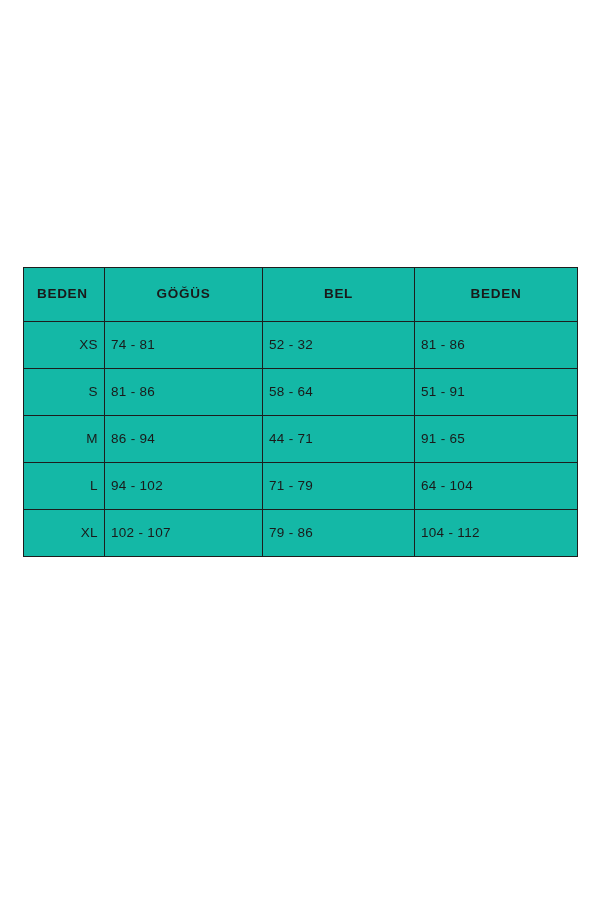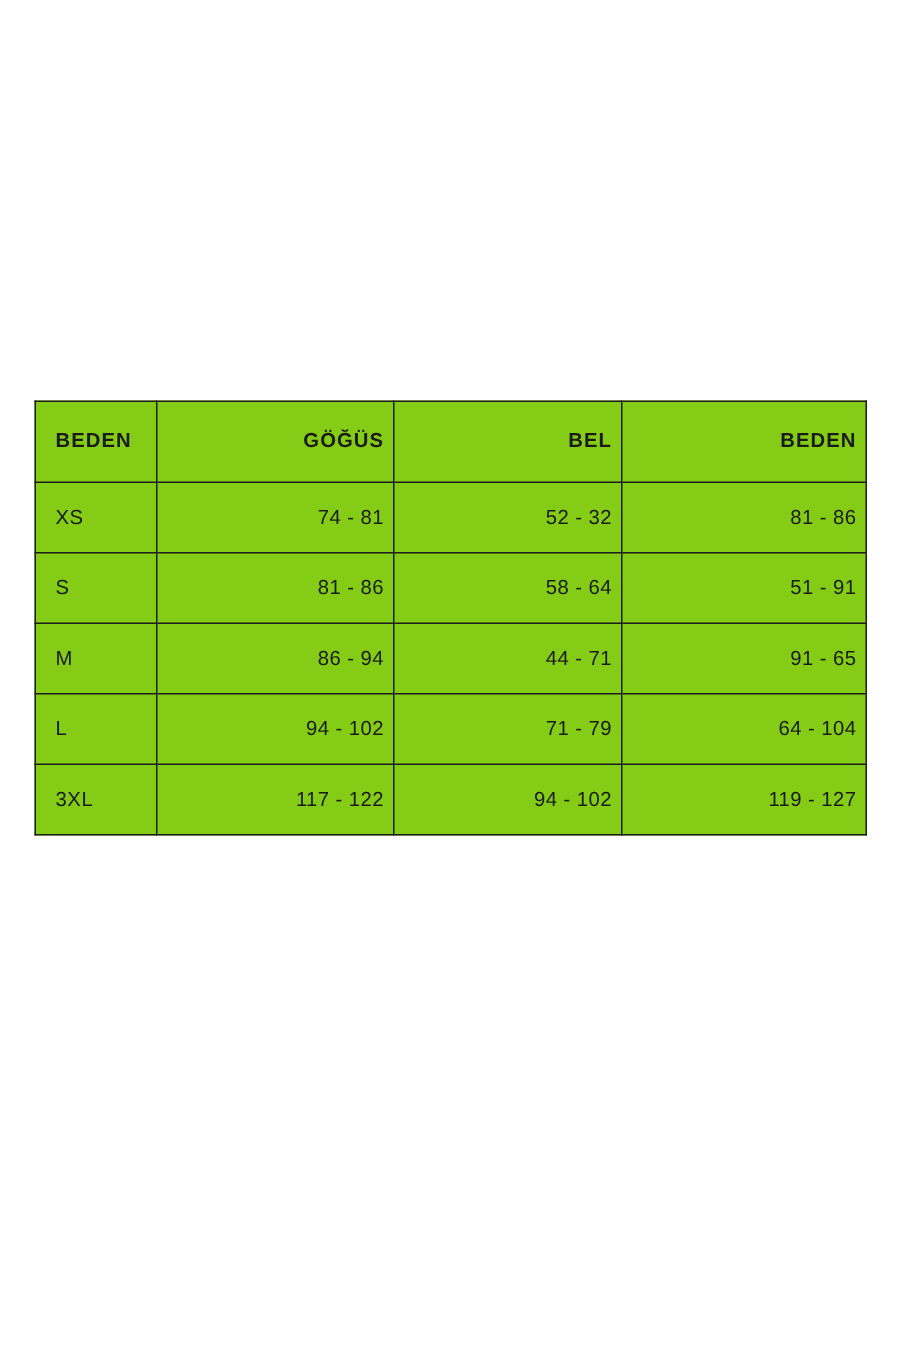--- a/index.html
+++ b/index.html
@@ -20,53 +20,53 @@
     position: absolute;
     left: 23px;
     top: 267px;
     width: 554px;
   }
 
   table.size-chart {
     width: 100%;
     border-collapse: collapse;
     table-layout: fixed;
-    background: #84cc16;
+    background: #14b8a6;
   }
 
   table.size-chart th,
   table.size-chart td {
     border: 1px solid #1d1d1d;
     height: 46px;
     padding: 0 6px;
     font-size: 13.5px;
     line-height: 1.2;
   }
 
   table.size-chart thead th {
     font-weight: bold;
     letter-spacing: 0.7px;
-    text-align: right;
+    text-align: center;
     height: 53px;
     font-size: 13.5px;
   }
 
   table.size-chart thead th.col-size {
     text-align: left;
     padding-left: 13px;
   }
 
   table.size-chart tbody td {
-    text-align: right;
+    text-align: left;
     font-weight: normal;
     letter-spacing: 0.3px;
   }
 
   table.size-chart tbody td.col-size {
-    text-align: left;
+    text-align: right;
     padding-left: 13px;
     letter-spacing: 0.4px;
   }
 
   col.c-size { width: 81px; }
   col.c-chest { width: 158px; }
   col.c-waist { width: 152px; }
   col.c-hip { width: 163px; }
 </style>
 </head>
@@ -107,20 +107,20 @@
         <td>44 - 71</td>
         <td>91 - 65</td>
       </tr>
       <tr>
         <td class="col-size">L</td>
         <td>94 - 102</td>
         <td>71 - 79</td>
         <td>64 - 104</td>
       </tr>
       <tr>
-        <td class="col-size">3XL</td>
-        <td>117 - 122</td>
-        <td>94 - 102</td>
-        <td>119 - 127</td>
+        <td class="col-size">XL</td>
+        <td>102 - 107</td>
+        <td>79 - 86</td>
+        <td>104 - 112</td>
       </tr>
     </tbody>
   </table>
 </div>
 
 </body></html>

